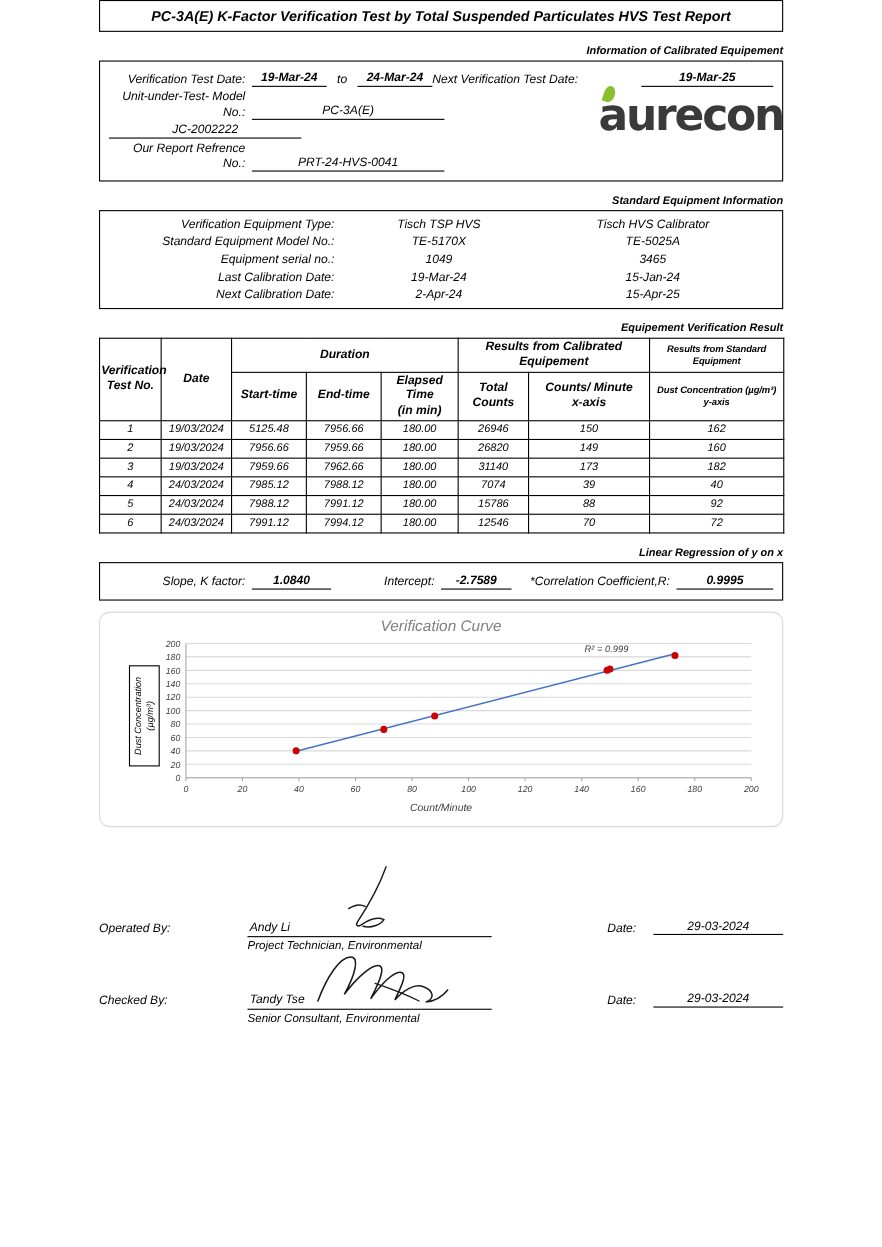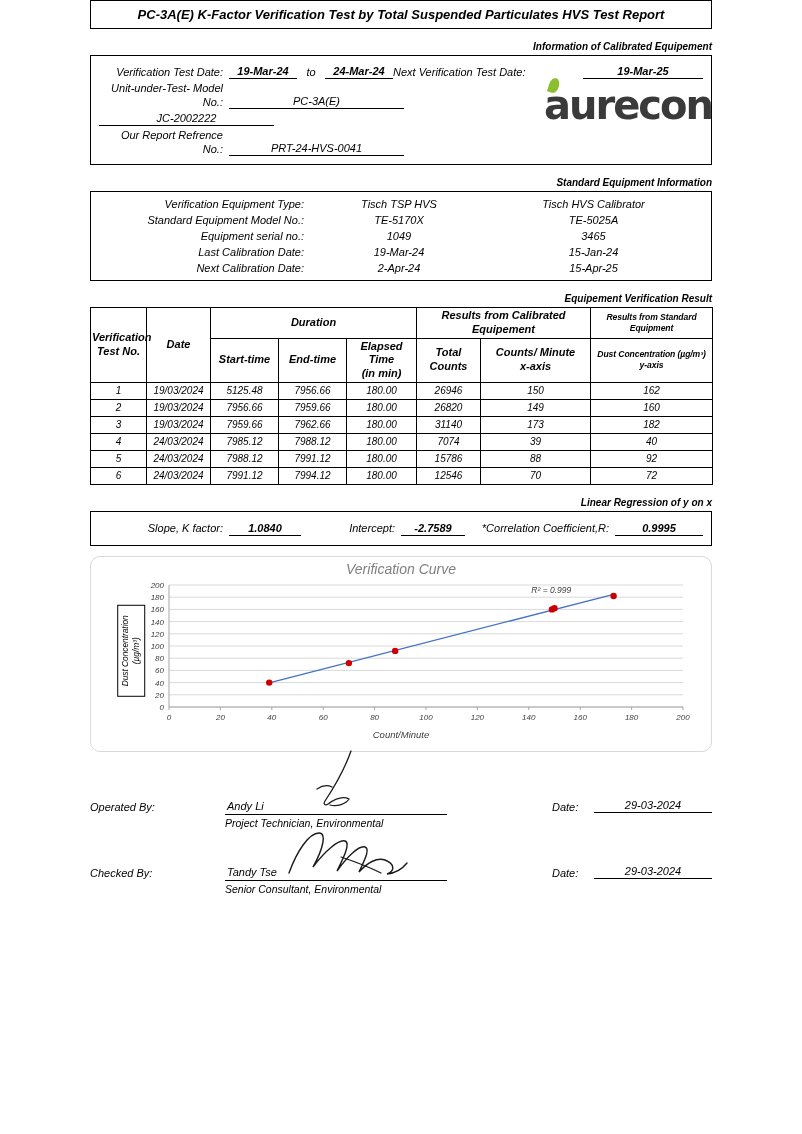--- a/index.html
+++ b/index.html
@@ -35,36 +35,36 @@
   .std-grid .ctr { text-align:center; }
 
   table.results { border-collapse:collapse; table-layout:fixed; width:622px; margin-top:2px; }
   table.results th, table.results td { border:1px solid #000; text-align:center; vertical-align:middle; }
   table.results th { font-weight:bold; font-size:11px; white-space:pre-line; padding:1px 1px; line-height:1.25; }
   table.results th.th-tight { font-size:8.6px; letter-spacing:-0.1px; }
   table.results td { font-size:10px; padding:2px 2px; height:17px; }
   tr.grp-row th { height:20px; }
   tr.sub-row th { height:34px; }
 
-  .reg-row { display:flex; align-items:center; margin:3px 0; line-height:14px; }
+  .reg-row { display:flex; align-items:flex-end; margin:3px 0; line-height:14px; }
   .reg-val { border-bottom:1px solid #000; text-align:center; font-weight:bold; }
   .w72 { width:72px; } .w64 { width:64px; } .w88 { width:88px; }
   .ml40 { margin-left:40px; } .w60 { width:60px; text-align:right; padding-right:6px; }
   .corr-lbl { flex:1; text-align:right; padding-right:6px; }
   .res-val { border-bottom:1px solid #000; text-align:center; width:215px; }
   .reg-note { flex:1; text-align:right; font-size:6.5px; letter-spacing:-0.2px; white-space:nowrap; align-self:flex-end; padding-bottom:2px; color:#000; }
 
   .chart-box { position:relative; margin-top:10px; width:622px; height:196px; border:1px solid #d9d9d9; border-radius:10px; padding-top:4px; }
   .chart-title { text-align:center; color:#808080; font-size:14px; height:18px; }
   .y-label-box { position:absolute; left:-6px; top:80px; width:92px; border:1px solid #000; text-align:center; font-size:8.3px; line-height:1.3; padding:2px 2px; transform:rotate(-90deg); background:#fff; }
   #chart-svg { display:block; margin-left:30px; }
   .x-label { width:560px; margin-left:30px; text-align:center; font-size:9.5px; color:#404040; margin-top:0px; }
 
   .sig-row { display:flex; align-items:flex-end; margin-left:0; }
-  .sig-row.first { margin-top:47px; }
+  .sig-row.first { margin-top:84px; }
   .sig-row.second { margin-top:36px; }
   .sig-label { width:135px; margin-bottom:16px; }
   .sig-block { width:222px; position:relative; }
   .sig-line { border-bottom:1px solid #000; padding:0 2px 2px; }
   .sig-role { font-size:10.5px; padding-top:2px; }
   .sig-svg { position:absolute; bottom:16px; pointer-events:none; }
   .sig-svg.op { left:88px; }
   .sig-svg.ck { left:58px; }
   .date-label { margin-left:auto; width:42px; margin-bottom:16px; }
   .date-line { width:118px; border-bottom:1px solid #000; text-align:center; margin-bottom:16px; padding-bottom:1px; }

